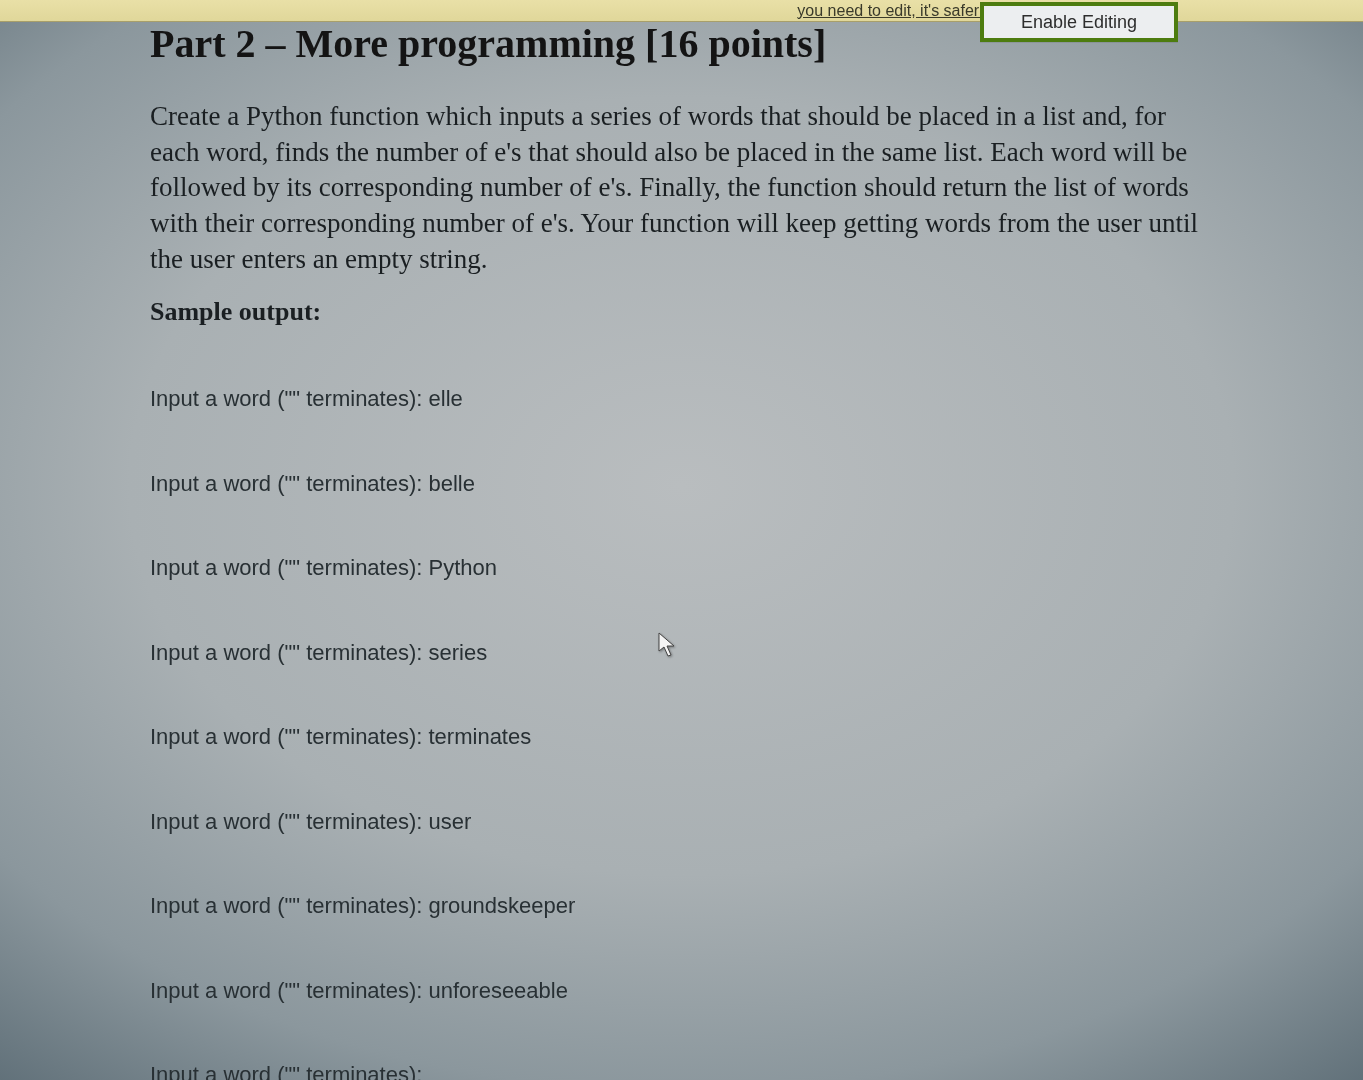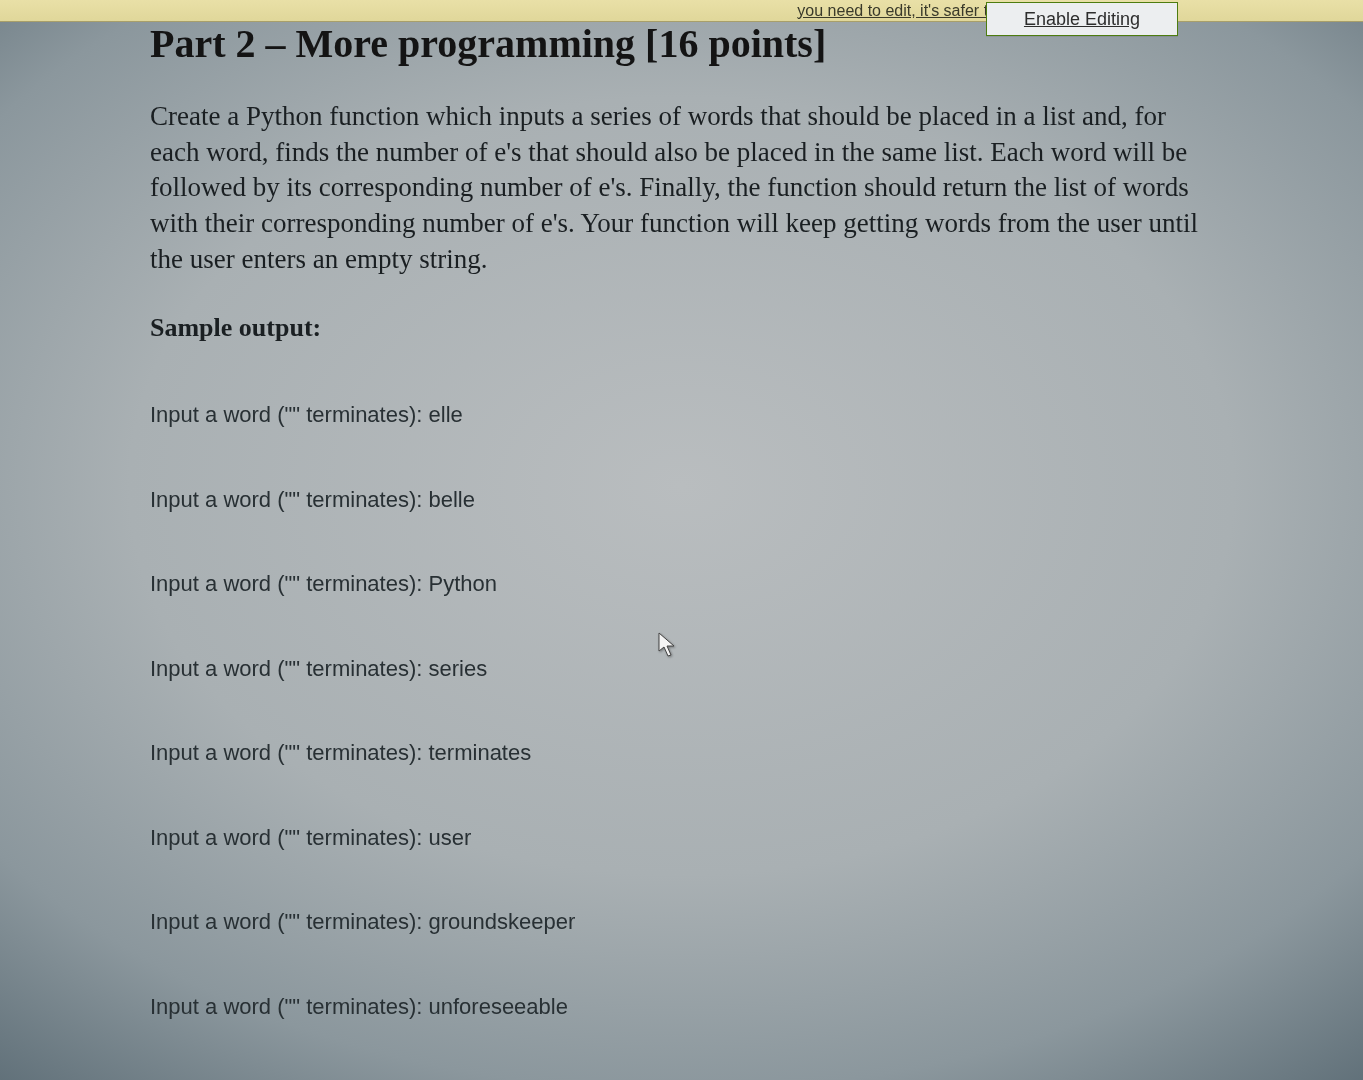--- a/index.html
+++ b/index.html
@@ -42,46 +42,45 @@
     box-sizing: border-box;
     text-decoration: underline;
   }
   .enable-btn {
     position: absolute;
     top: 2px;
     right: 185px;
     width: 190px;
     height: 32px;
     background: #eceef0;
-    border: 1px solid #4d7c0f;
+    border: 4px solid #4d7c0f;
     font-family: "Segoe UI", Arial, sans-serif;
     font-size: 18px;
     color: #2d2d2d;
     display: flex;
     align-items: center;
     justify-content: center;
     box-shadow: 0 1px 0 rgba(0,0,0,0.08);
-    text-decoration: underline;
   }
   h2.title {
     margin: 0;
     padding-top: 20px;
     font-family: Georgia, "Times New Roman", serif;
     font-weight: bold;
     font-size: 40px;
     color: #141414;
   }
   .body-text {
     margin-top: 32px;
     font-size: 27px;
     line-height: 1.32;
     color: #1a1f22;
   }
   .section-label {
-    margin-top: 36px;
+    margin-top: 20px;
     font-size: 26px;
     font-weight: bold;
   }
   .sample {
     margin-top: 2px;
     font-family: Arial, "Helvetica Neue", sans-serif;
     font-size: 22px;
     line-height: 1.28;
     color: #283034;
     white-space: pre;

